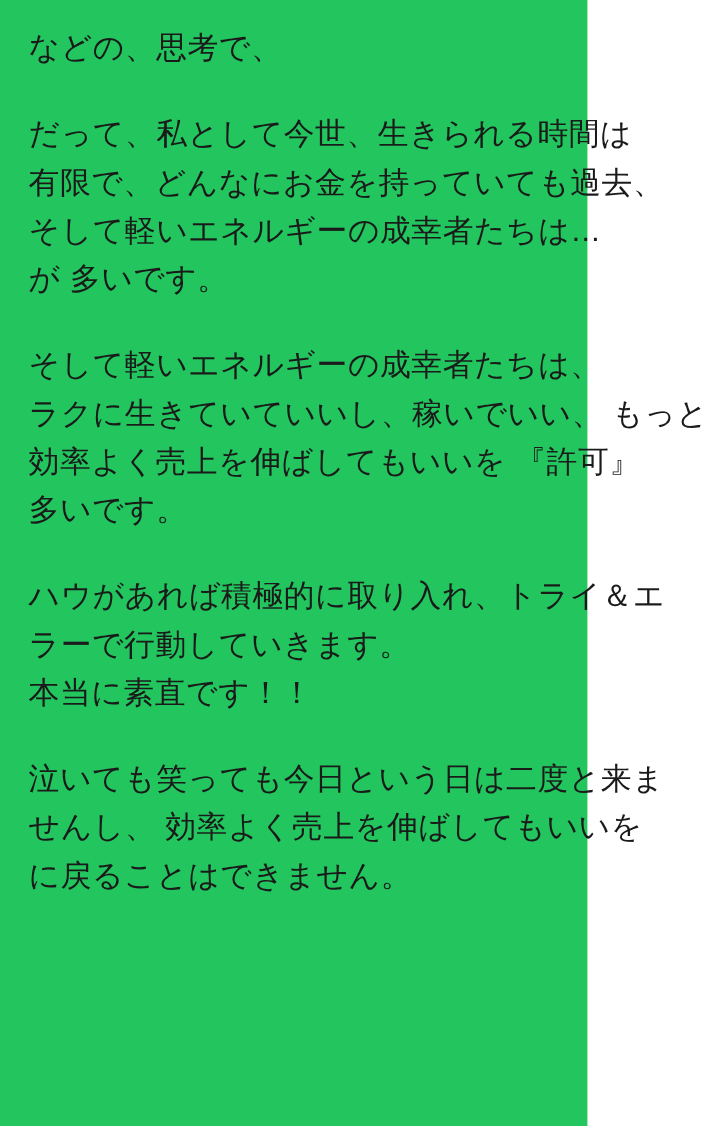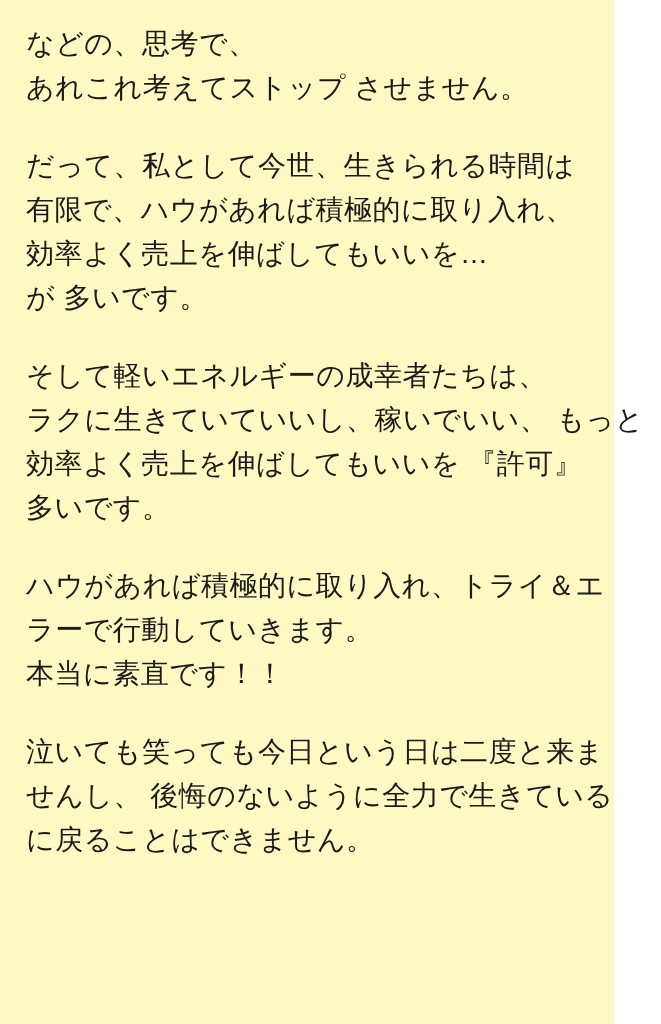--- a/index.html
+++ b/index.html
@@ -9,24 +9,24 @@
   }
   body {
     width: 661px;
     height: 1024px;
     font-family: "Liberation Sans", "DejaVu Sans", sans-serif;
     color: #1a1a1a;
     overflow: hidden;
   }
   .page {
     box-sizing: border-box;
-    width: 614px;
+    width: 534px;
     height: 1024px;
     padding: 22px 16px 0 26px;
-    background: #fef9c3;
+    background: #22c55e;
   }
   .block {
     margin: 0 0 34px 0;
   }
   .block:last-child {
     margin-bottom: 4px;
   }
   .line {
     font-size: 28px;
     line-height: 44px;
@@ -35,42 +35,41 @@
     color: #1a1a1a;
   }
 </style>
 </head>
 <body>
 
 <div class="page">
 
   <div class="block">
     <div class="line">などの、思考で、</div>
-    <div class="line">あれこれ考えてストップ させません。</div>
   </div>
 
   <div class="block">
     <div class="line">だって、私として今世、生きられる時間は</div>
-    <div class="line">有限で、ハウがあれば積極的に取り入れ、</div>
-    <div class="line">効率よく売上を伸ばしてもいいを…</div>
+    <div class="line">有限で、どんなにお金を持っていても過去、</div>
+    <div class="line">そして軽いエネルギーの成幸者たちは…</div>
     <div class="line">が 多いです。</div>
   </div>
 
   <div class="block">
     <div class="line">そして軽いエネルギーの成幸者たちは、</div>
     <div class="line">ラクに生きていていいし、稼いでいい、 もっと</div>
     <div class="line">効率よく売上を伸ばしてもいいを 『許可』</div>
     <div class="line">多いです。</div>
   </div>
 
   <div class="block">
     <div class="line">ハウがあれば積極的に取り入れ、トライ＆エ</div>
     <div class="line">ラーで行動していきます。</div>
     <div class="line">本当に素直です！！</div>
   </div>
 
   <div class="block">
     <div class="line">泣いても笑っても今日という日は二度と来ま</div>
-    <div class="line">せんし、 後悔のないように全力で生きている</div>
+    <div class="line">せんし、 効率よく売上を伸ばしてもいいを</div>
     <div class="line">に戻ることはできません。</div>
   </div>
 
 </div>
 
 </body></html>

